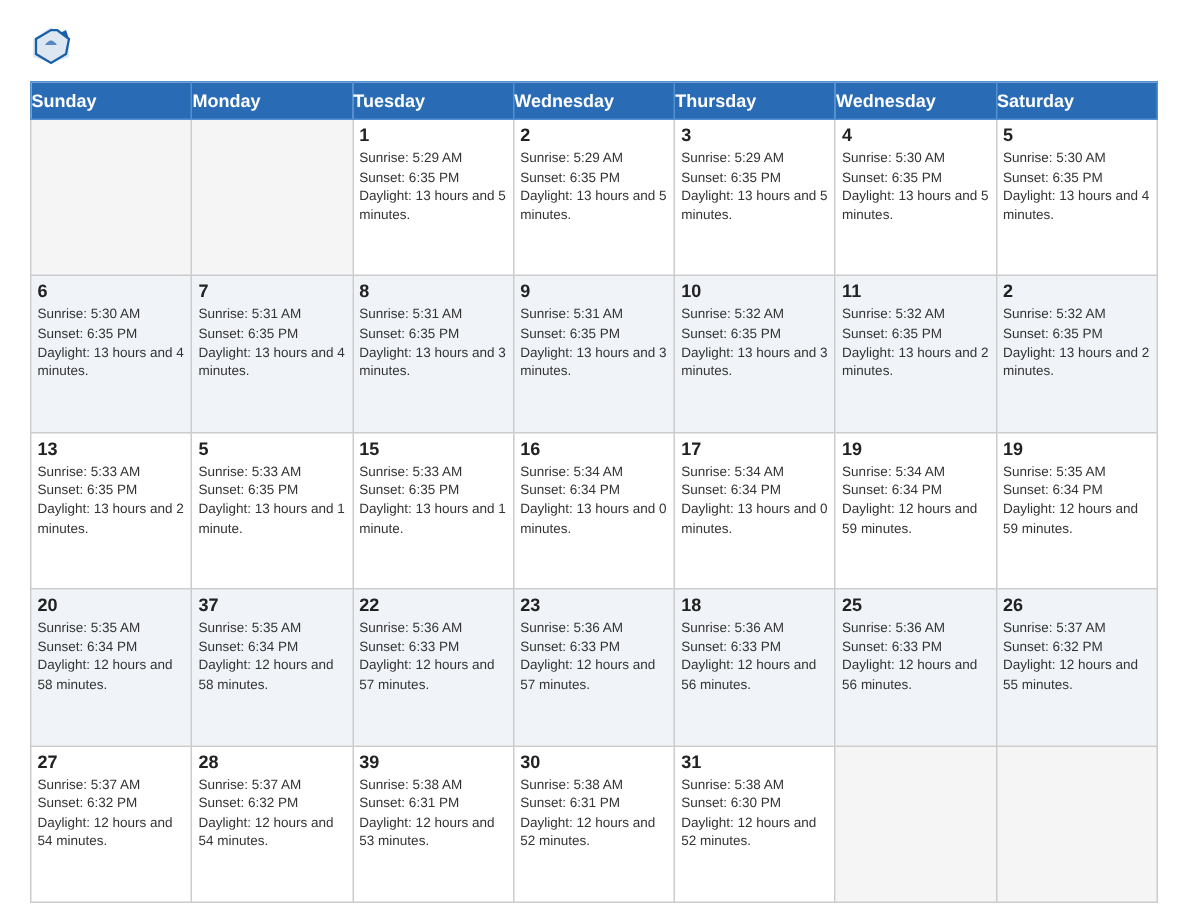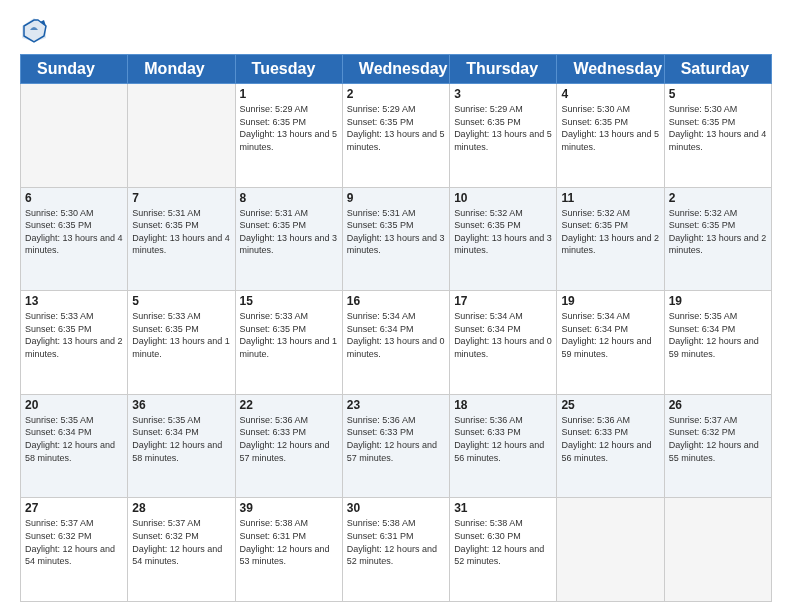--- a/index.html
+++ b/index.html
@@ -56,23 +56,23 @@
     .calendar {
       flex: 1;
       border: 1px solid #ccc;
       border-collapse: collapse;
       width: 100%;
       table-layout: fixed;
     }
     .calendar th {
       background: #2a6bb5;
       color: #fff;
-      font-size: 16px;
+      font-size: 12px;
       font-weight: bold;
-      padding: 5px 16px;
+      padding: 5px 0;
       text-align: left;
       border: 1px solid #5590d0;
     }
     .calendar td {
       vertical-align: top;
       border: 1px solid #ccc;
       padding: 3px 4px;
       font-size: 9.5px;
       color: #333;
       height: 88px;
@@ -257,21 +257,21 @@
           </td>
         </tr>
         <tr class="row-shaded">
           <td>
             <span class="day-number">20</span>
             <div class="day-info" style="white-space: pre-line;">Sunrise: 5:35 AM
 Sunset: 6:34 PM
 Daylight: 12 hours and 58 minutes.</div>
           </td>
           <td>
-            <span class="day-number">36</span>
+            <span class="day-number">37</span>
             <div class="day-info" style="white-space: pre-line;">Sunrise: 5:35 AM
 Sunset: 6:34 PM
 Daylight: 12 hours and 58 minutes.</div>
           </td>
           <td>
             <span class="day-number">22</span>
             <div class="day-info" style="white-space: pre-line;">Sunrise: 5:36 AM
 Sunset: 6:33 PM
 Daylight: 12 hours and 57 minutes.</div>
           </td>

